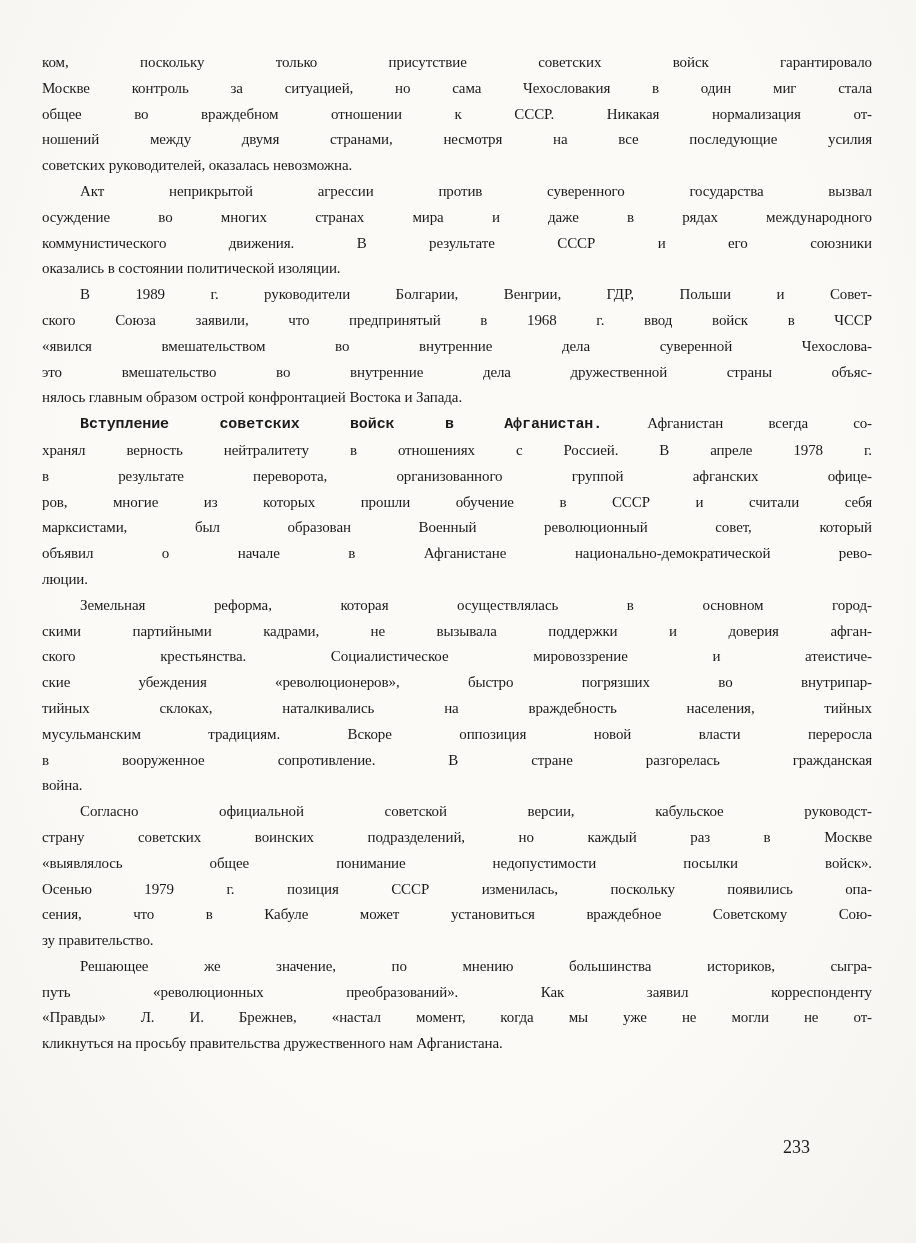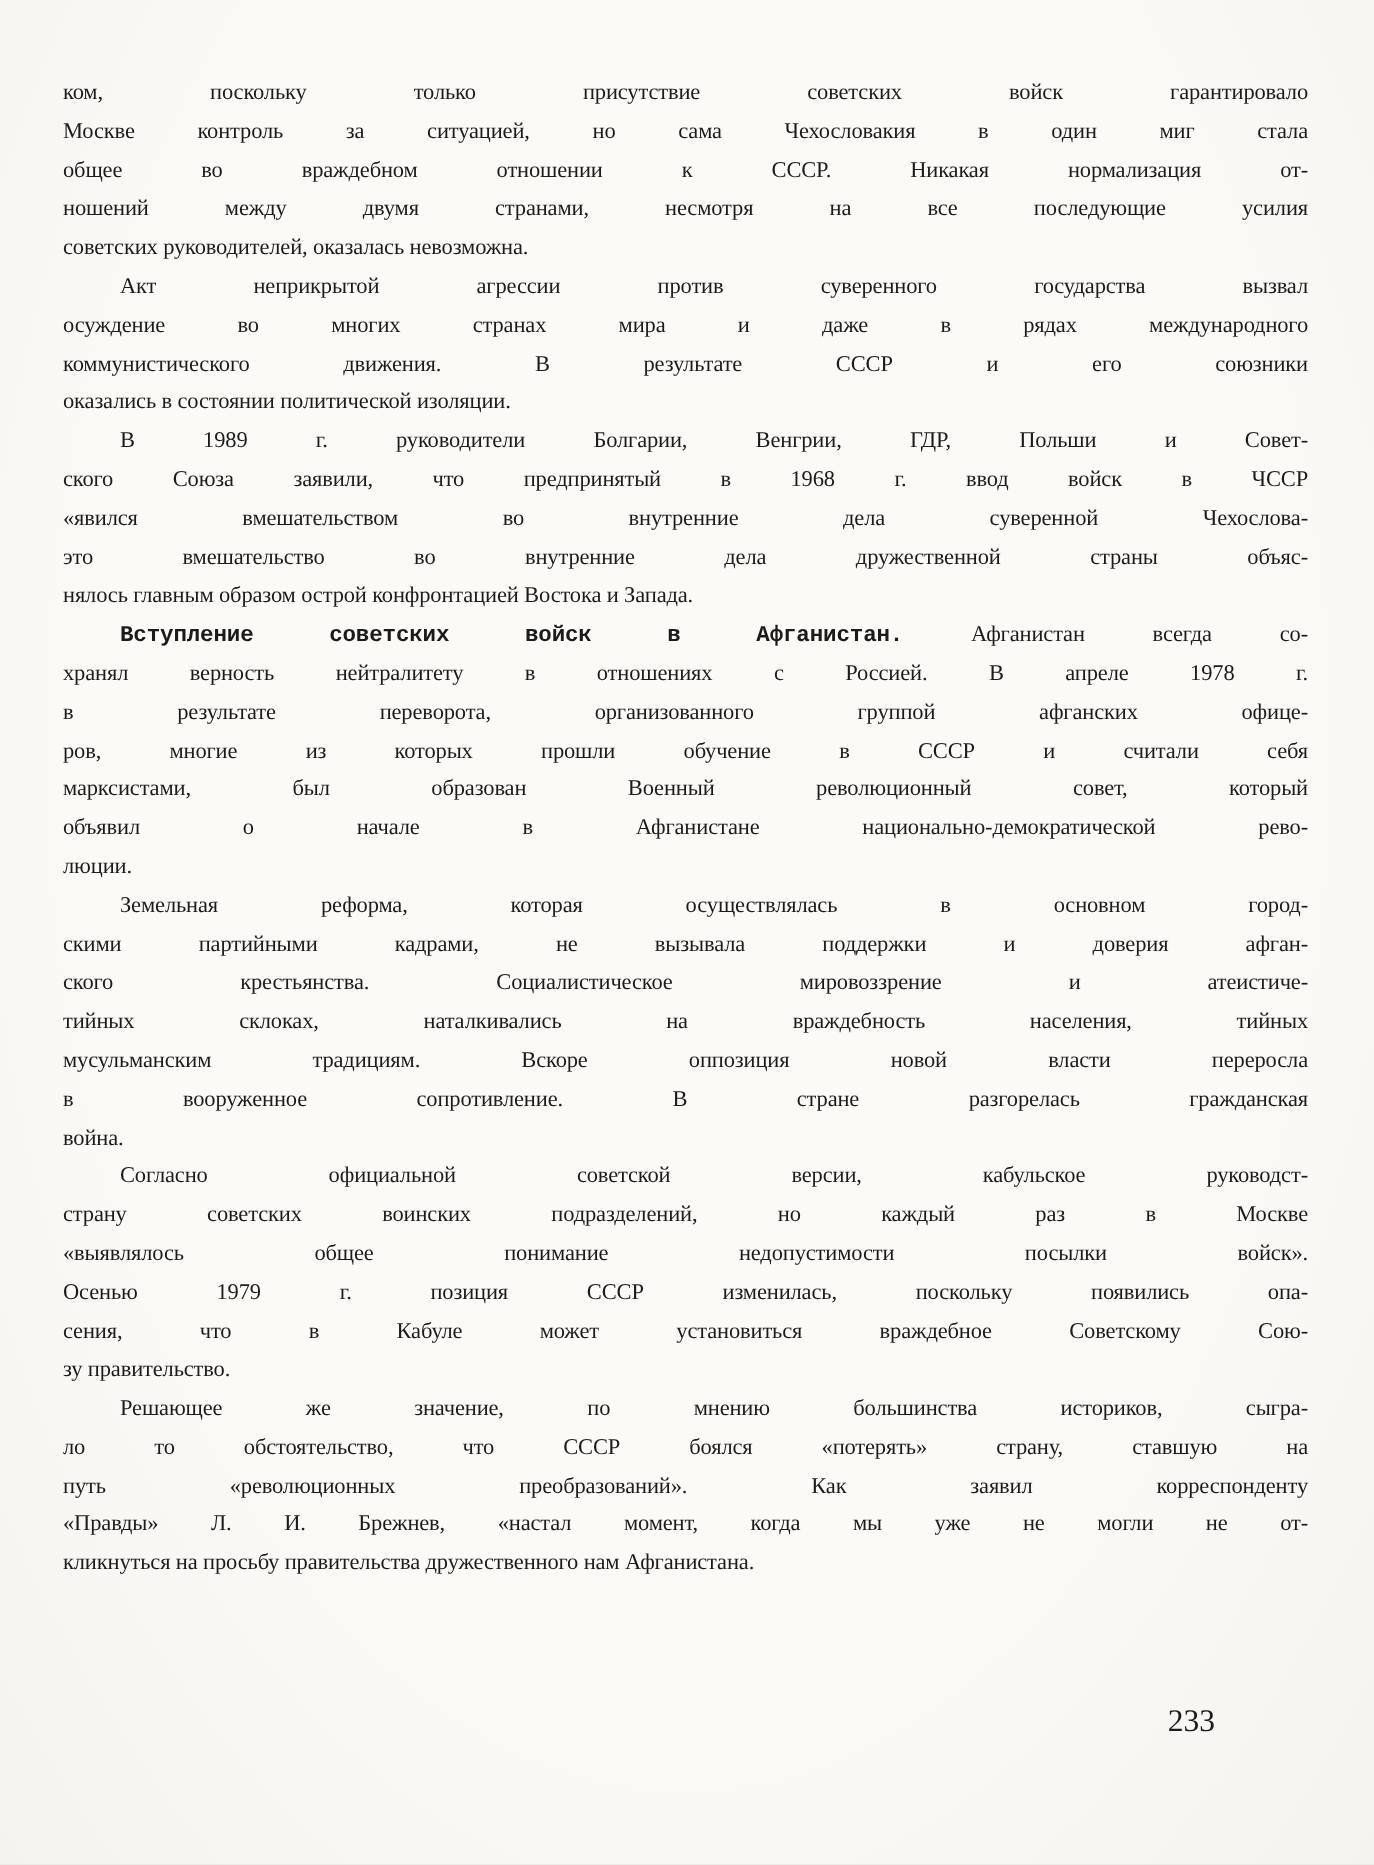--- a/index.html
+++ b/index.html
@@ -41,21 +41,21 @@
     text-indent: 38px;
   }
   .bold {
     font-weight: bold;
     font-family: Liberation Mono, monospace;
   }
   .page-number {
     position: absolute;
     top: 1134px;
     right: 106px;
-    font-size: 21px;
+    font-size: 18px;
     line-height: 26px;
   }
 </style>
 </head>
 <body>
 
 <div class="scan-page">
   <div class="text-column">
       <div class="paragraph">
         <div class="line">ком, поскольку только присутствие советских войск гарантировало</div>
@@ -83,35 +83,35 @@
         <div class="line">в результате переворота, организованного группой афганских офице-</div>
         <div class="line">ров, многие из которых прошли обучение в СССР и считали себя</div>
         <div class="line">марксистами, был образован Военный революционный совет, который</div>
         <div class="line">объявил о начале в Афганистане национально-демократической рево-</div>
         <div class="line last">люции.</div>
       </div>
       <div class="paragraph">
         <div class="line indent">Земельная реформа, которая осуществлялась в основном город-</div>
         <div class="line">скими партийными кадрами, не вызывала поддержки и доверия афган-</div>
         <div class="line">ского крестьянства. Социалистическое мировоззрение и атеистиче-</div>
+        <div class="line">ские убеждения «революционеров», быстро погрязших во внутрипар-</div>
         <div class="line">тийных склоках, наталкивались на враждебность населения, тийных</div>
         <div class="line">мусульманским традициям. Вскоре оппозиция новой власти переросла</div>
         <div class="line">в вооруженное сопротивление. В стране разгорелась гражданская</div>
         <div class="line last">война.</div>
       </div>
       <div class="paragraph">
         <div class="line indent">Согласно официальной советской версии, кабульское руководст-</div>
         <div class="line">страну советских воинских подразделений, но каждый раз в Москве</div>
         <div class="line">«выявлялось общее понимание недопустимости посылки войск».</div>
         <div class="line">Осенью 1979 г. позиция СССР изменилась, поскольку появились опа-</div>
         <div class="line">сения, что в Кабуле может установиться враждебное Советскому Сою-</div>
         <div class="line last">зу правительство.</div>
       </div>
       <div class="paragraph">
         <div class="line indent">Решающее же значение, по мнению большинства историков, сыгра-</div>
-        <div class="line">ло то обстоятельство, что СССР боялся «потерять» страну, ставшую на</div>
         <div class="line">путь «революционных преобразований». Как заявил корреспонденту</div>
         <div class="line">«Правды» Л. И. Брежнев, «настал момент, когда мы уже не могли не от-</div>
         <div class="line last">кликнуться на просьбу правительства дружественного нам Афганистана.</div>
       </div>
     </div>
   <div class="page-number">233</div>
 </div>
 
 </body></html>

